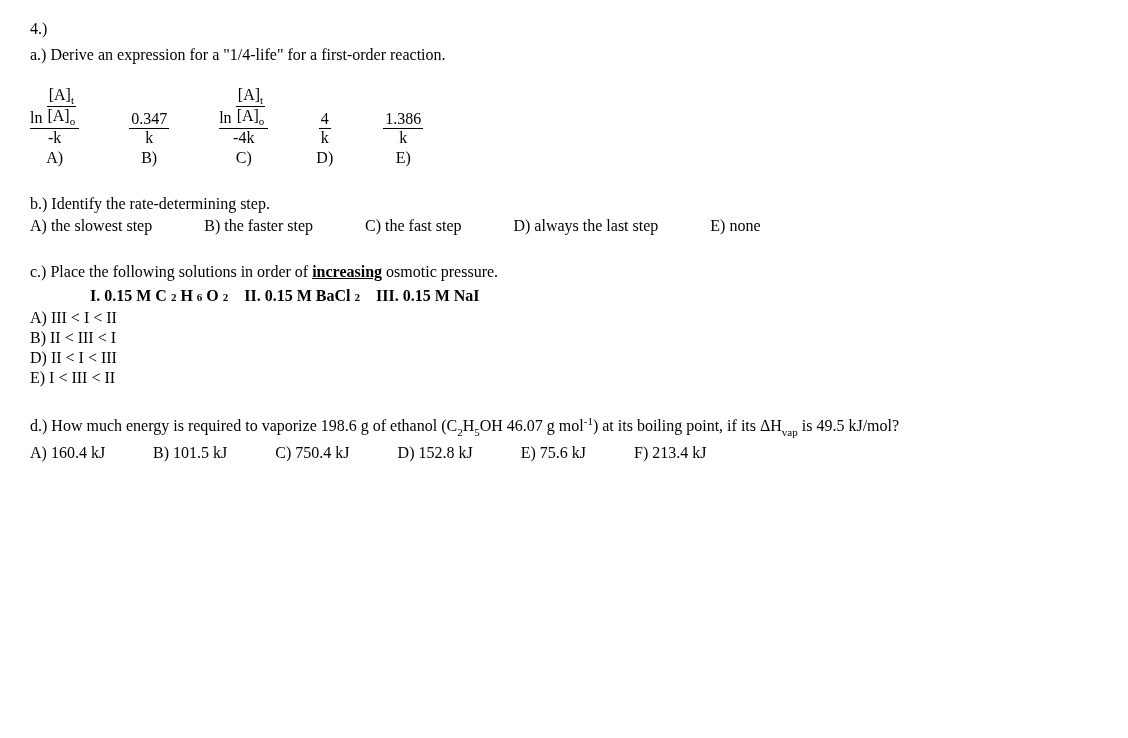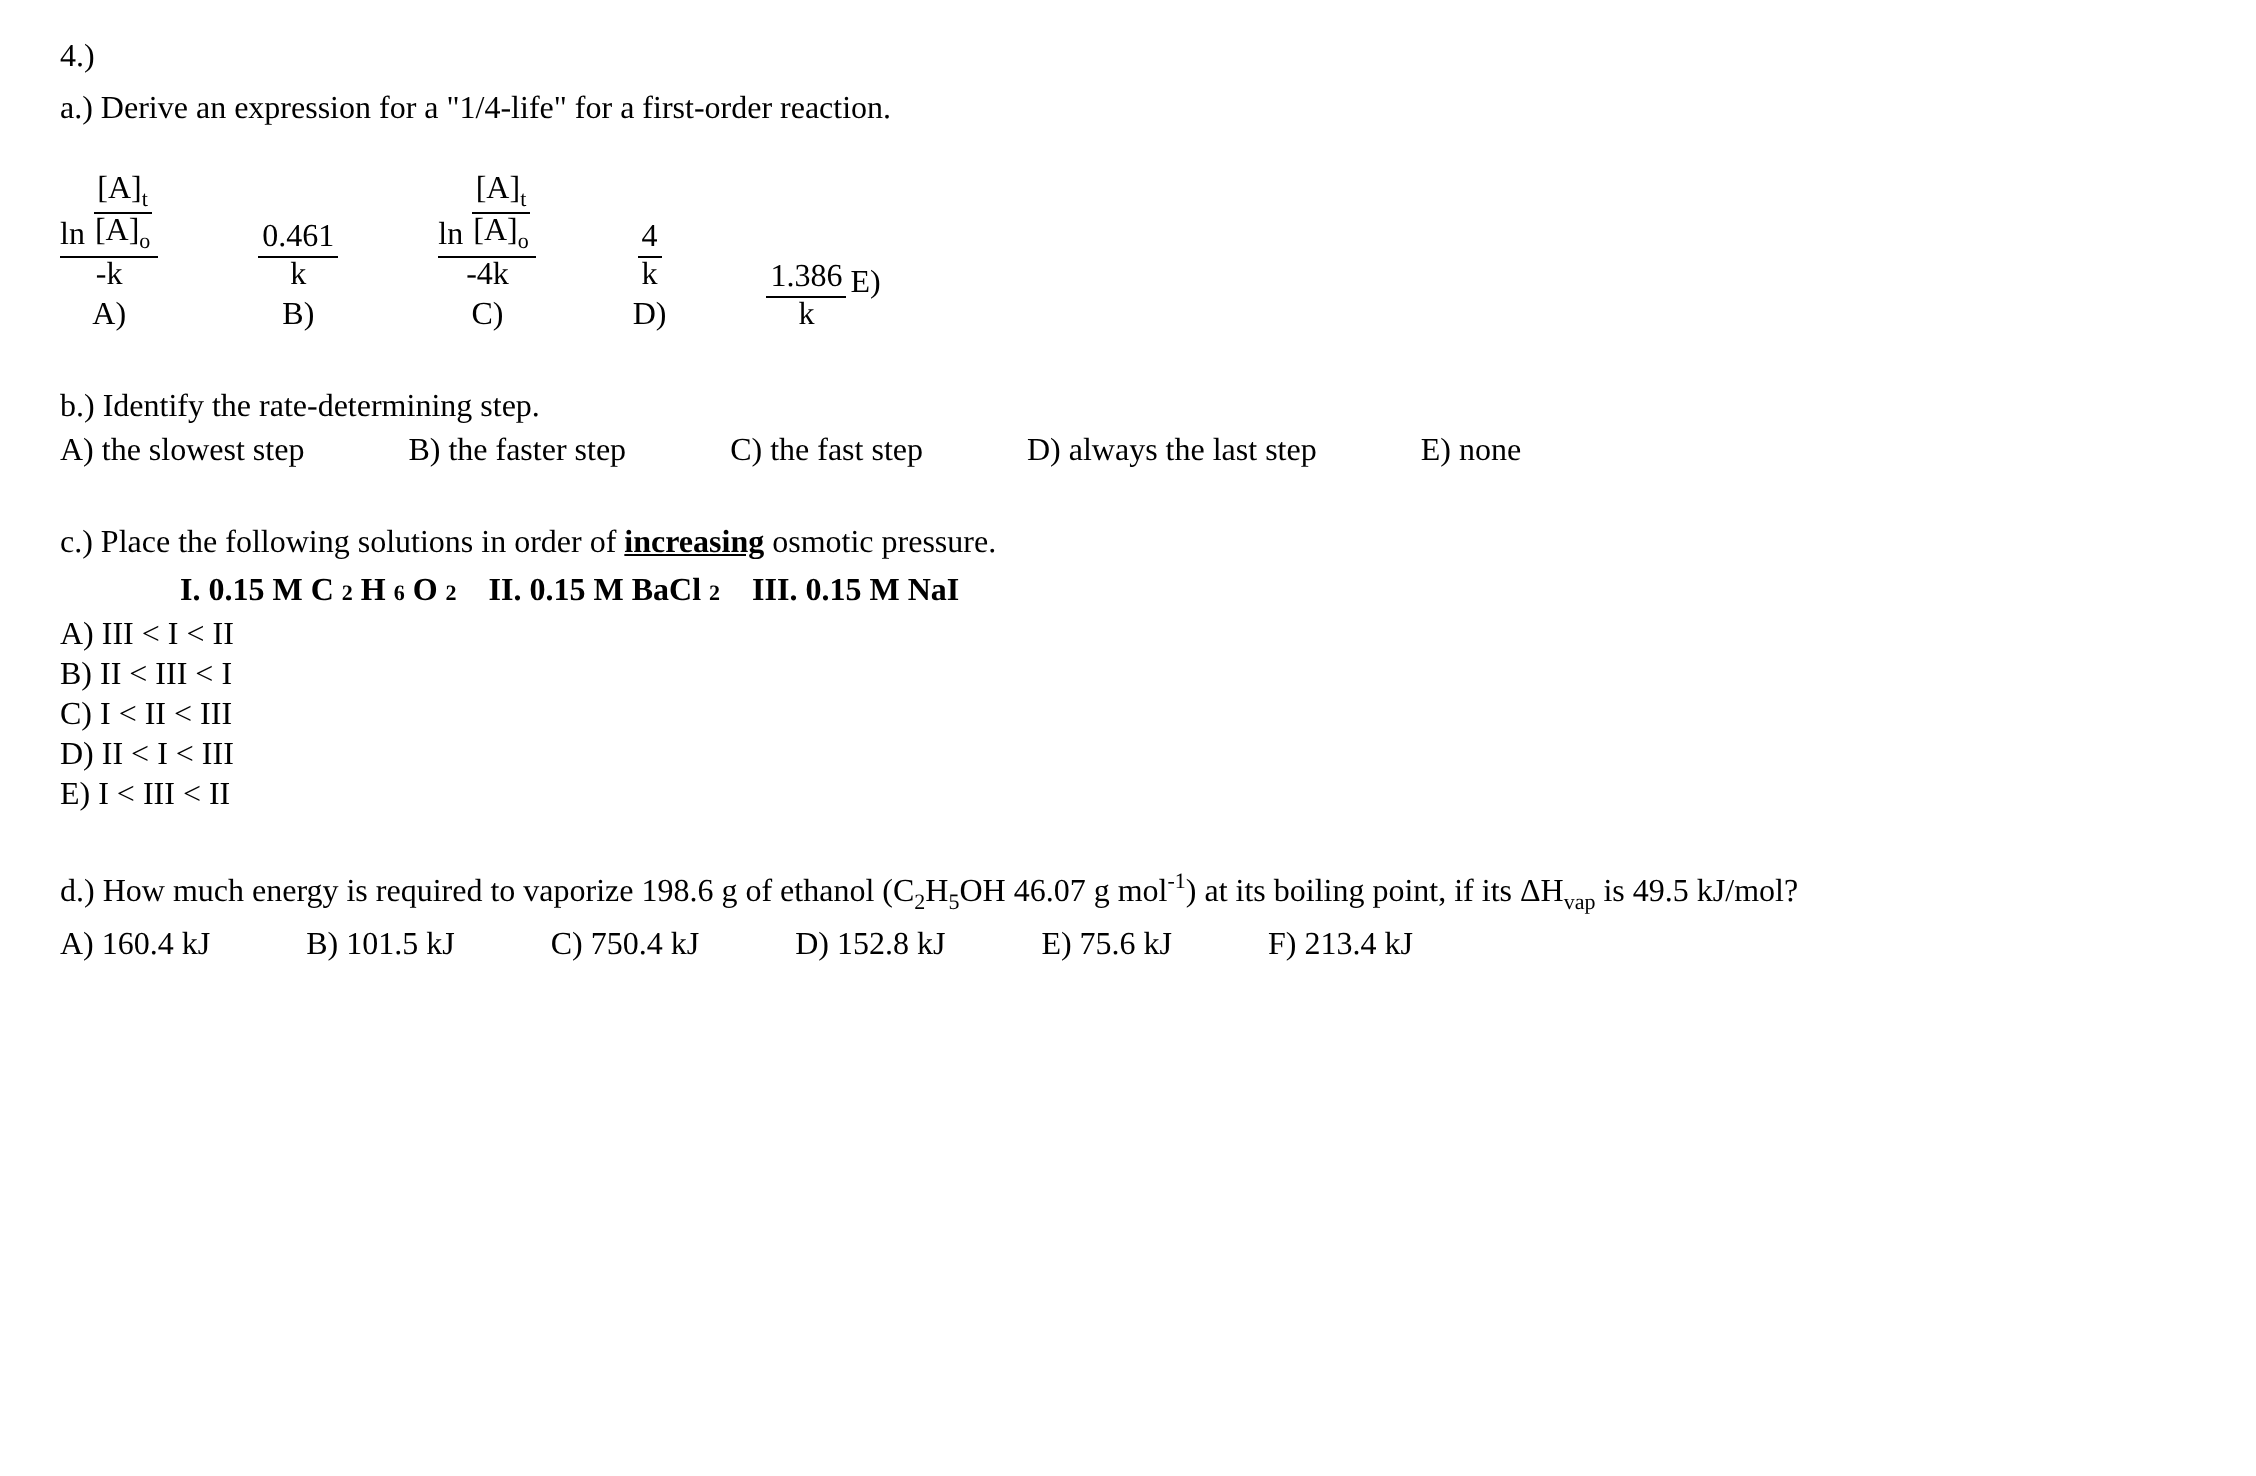--- a/index.html
+++ b/index.html
@@ -82,21 +82,21 @@
         </div>
       </div>
       <div style="border-top:1.5px solid #000; width:100%; text-align:center; margin-top:1px;">
         <span>-k</span>
       </div>
       <div style="margin-top:2px;">A)</div>
     </div>
 
     <div style="display:flex; flex-direction:column; align-items:center;">
       <div class="fraction">
-        <div class="numerator">0.461</div>
+        <div class="numerator">0.347</div>
         <div class="denominator">k</div>
       </div>
       <div style="margin-top:2px;">B)</div>
     </div>
 
     <div style="display:flex; flex-direction:column; align-items:center;">
       <div style="display:flex; align-items:flex-end; gap:1px;">
         <span>ln</span>
         <div class="fraction">
           <div class="numerator">[A]<sub>t</sub></div>
@@ -110,21 +110,21 @@
     </div>
 
     <div style="display:flex; flex-direction:column; align-items:center;">
       <div class="fraction">
         <div class="numerator">4</div>
         <div class="denominator">k</div>
       </div>
       <div style="margin-top:2px;">D)</div>
     </div>
 
-    <div style="display:flex; flex-direction:row; align-items:center;">
+    <div style="display:flex; flex-direction:column; align-items:center;">
       <div class="fraction">
         <div class="numerator">1.386</div>
         <div class="denominator">k</div>
       </div>
       <div style="margin-top:2px;">E)</div>
     </div>
 
   </div>
 </div>
 
@@ -150,21 +150,20 @@
       <sub>6</sub>
       <span>O</span>
       <sub>2</sub>
     <span style="margin-left:12px;">II. 0.15 M BaCl</span>
       <sub>2</sub>
     <span style="margin-left:12px;">III. 0.15 M NaI</span>
   </div>
   <div class="sub-options">
     <div>A) III &lt; I &lt; II</div>
     <div>B) II &lt; III &lt; I</div>
-    <div>C) I &lt; II &lt; III</div>
     <div>D) II &lt; I &lt; III</div>
     <div>E) I &lt; III &lt; II</div>
   </div>
 </div>
 
 <div class="question-block" style="margin-top:20px;">
   <div style="max-width:1060px;">
     d.) How much energy is required to vaporize 198.6 g of ethanol (C<sub>2</sub>H<sub>5</sub>OH 46.07 g mol<sup>-1</sup>) at its boiling point, if its ΔH<sub>vap</sub> is 49.5 kJ/mol?
   </div>
   <div style="display:flex; gap:48px; margin-top:6px; flex-wrap:wrap;">

